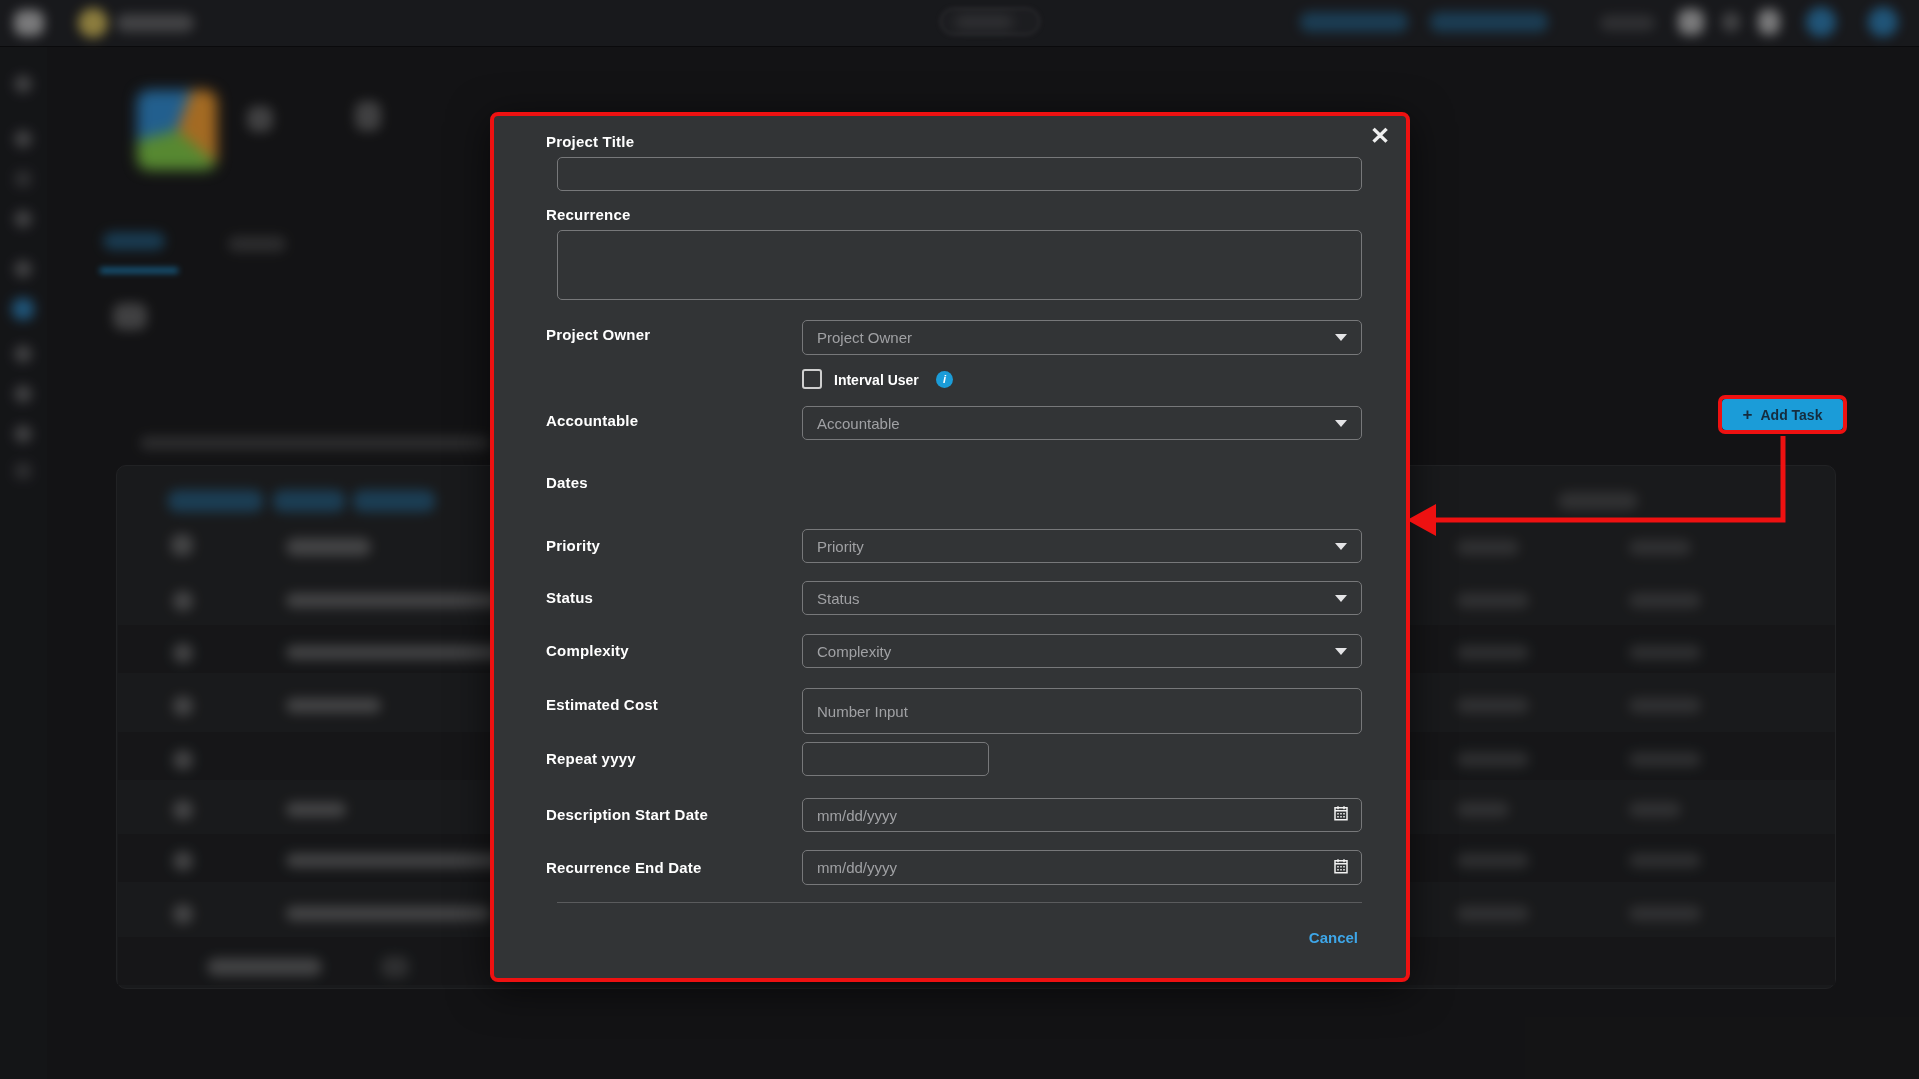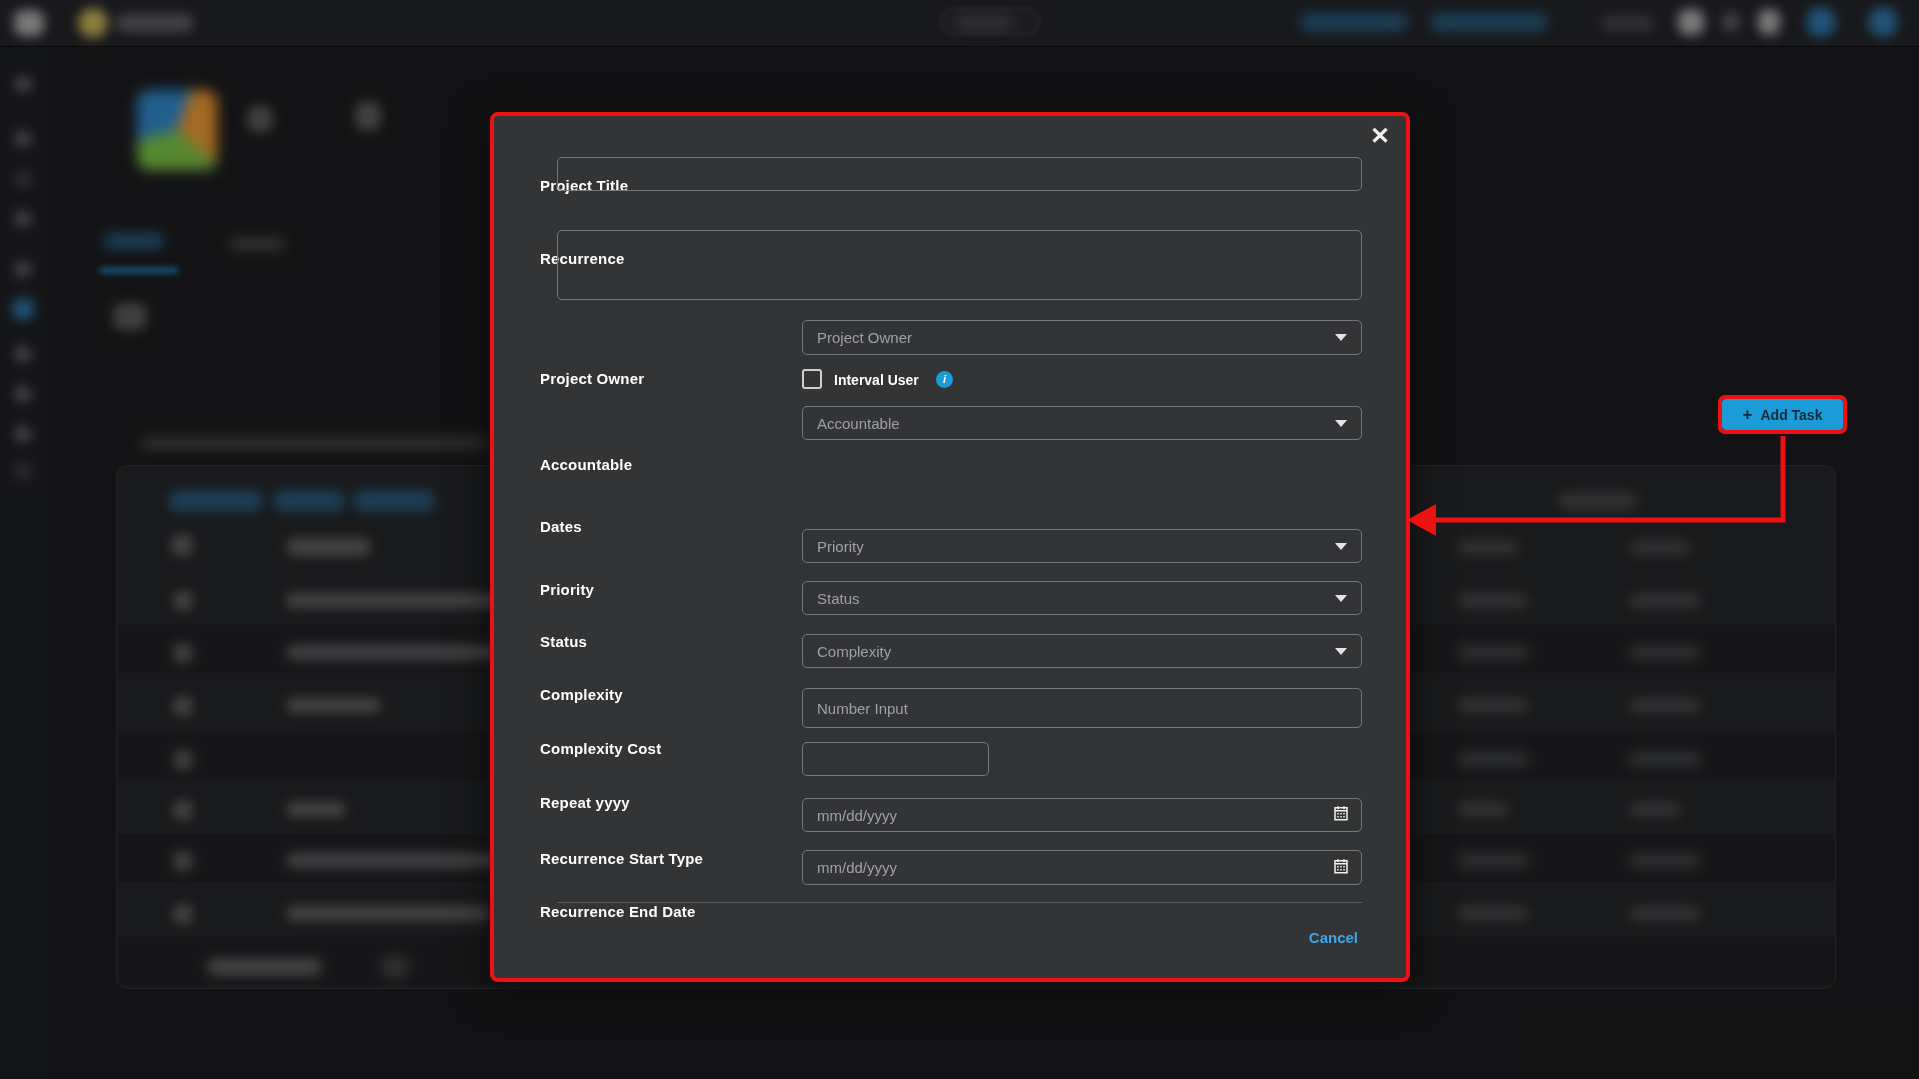--- a/index.html
+++ b/index.html
@@ -31,21 +31,21 @@
   #table-panel { left:116px; top:465px; width:1720px; height:524px; background:#222324;
                  border:1px solid #2d2e30; border-radius:10px; }
   .stripe { position:absolute; left:1px; width:1717px; height:48px; background:#1d1e1f; }
 
   
   #backdrop { left:0; top:0; width:1919px; height:1079px; background:rgba(8,8,10,.30); }
 
   
   #modal { left:490px; top:112px; width:920px; height:870px; background:#323436;
            border:4px solid #ee1111; border-radius:8px; box-shadow:0 8px 40px rgba(0,0,0,.6); }
-  #modal .label { position:absolute; left:46px; color:#ffffff; font-weight:bold; font-size:15px; letter-spacing:.2px;margin-top:44px; }
+  #modal .label { position:absolute; left:52px; color:#ffffff; font-weight:bold; font-size:15px; letter-spacing:.2px; }
   .field { position:absolute; background:transparent; border:1px solid #77787a; border-radius:5px;
            color:#e8e8e8; font-size:15px; font-family:"Liberation Sans", sans-serif; }
   .field::placeholder { color:#a0a1a4; opacity:1; }
   input.field, textarea.field { padding:0 14px; outline:none; }
   textarea.field { padding-top:8px; resize:none; }
   .select { display:flex; align-items:center; justify-content:space-between; padding:0 14px; cursor:pointer; }
   .select .ph { color:#a0a1a4; }
   .caret { width:0; height:0; border-left:6px solid transparent; border-right:6px solid transparent;
            border-top:7px solid #e4e4e6; }
   .date-wrap { position:absolute; }
@@ -211,27 +211,27 @@
       <span class="ph">Status</span>
       <span class="caret"></span>
     </div>
 
     <div class="label" style="top:526px">Complexity</div>
     <div class="field select" style="left:308px;top:518px;width:560px;height:34px">
       <span class="ph">Complexity</span>
       <span class="caret"></span>
     </div>
 
-    <div class="label" style="top:580px">Complexity Cost</div>
-    <input class="field" style="left: 308px; top: 572px; width: 560px; height: 40px;" type="text" placeholder="Number Input">
+    <div class="label" style="top:580px">Estimated Cost</div>
+    <input class="field" style="left: 308px; top: 572px; width: 560px; height: 46px;" type="text" placeholder="Number Input">
 
     <div class="label" style="top:634px">Repeat yyyy</div>
     <input class="field" style="left: 308px; top: 626px; width: 187px; height: 34px;" type="text">
 
-    <div class="label" style="top:690px">Recurrence Start Type</div>
+    <div class="label" style="top:690px">Description Start Date</div>
     <div class="date-wrap" style="left:308px;top:682px;width:560px;height:34px">
       <input class="field" style="left: 0px; top: 0px; color: rgb(220, 220, 222);" type="text" placeholder="mm/dd/yyyy">
       <span class="cal-icon">
         <svg width="18" height="18" viewBox="0 0 24 24">
             <path fill="none" stroke="#f2f2f2" stroke-width="2" d="M4 5h16v16H4zM4 9h16M8 3v4M16 3v4"></path>
             <path fill="#f2f2f2" d="M7 12h2v2H7zm4 0h2v2h-2zm4 0h2v2h-2zM7 16h2v2H7zm4 0h2v2h-2zm4 0h2v2h-2z"></path>
           </svg>
       </span>
     </div>
 

